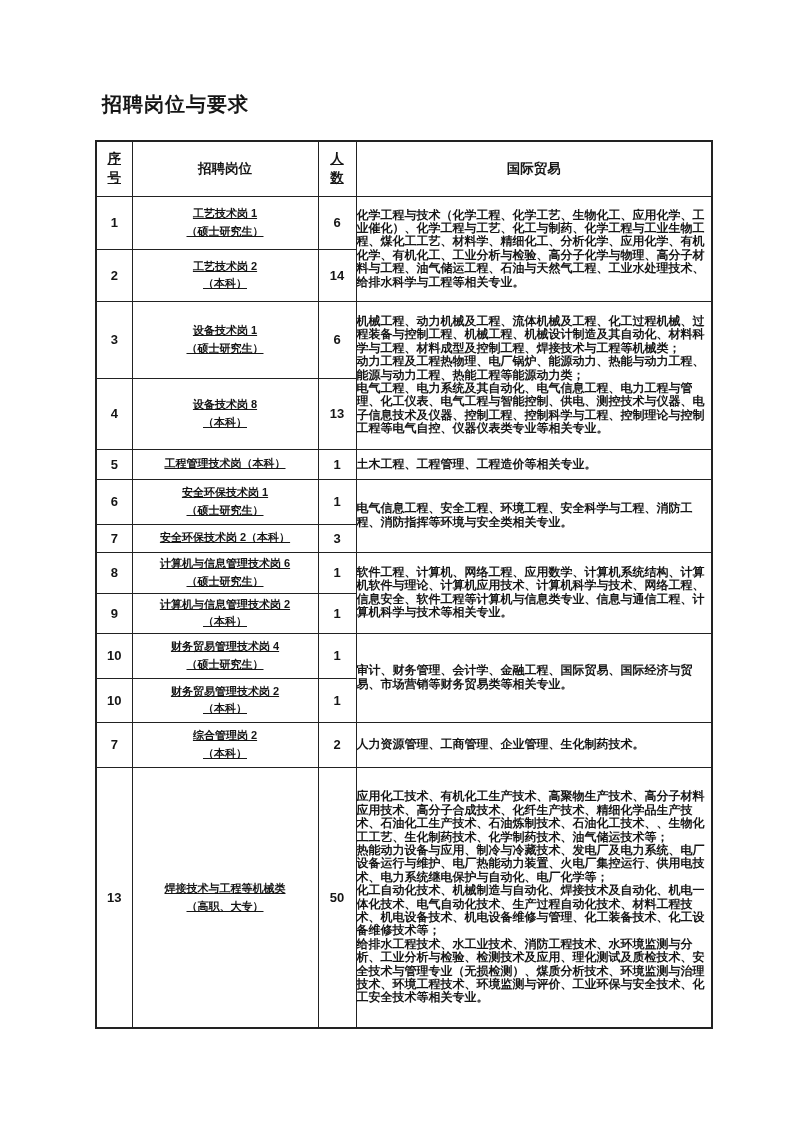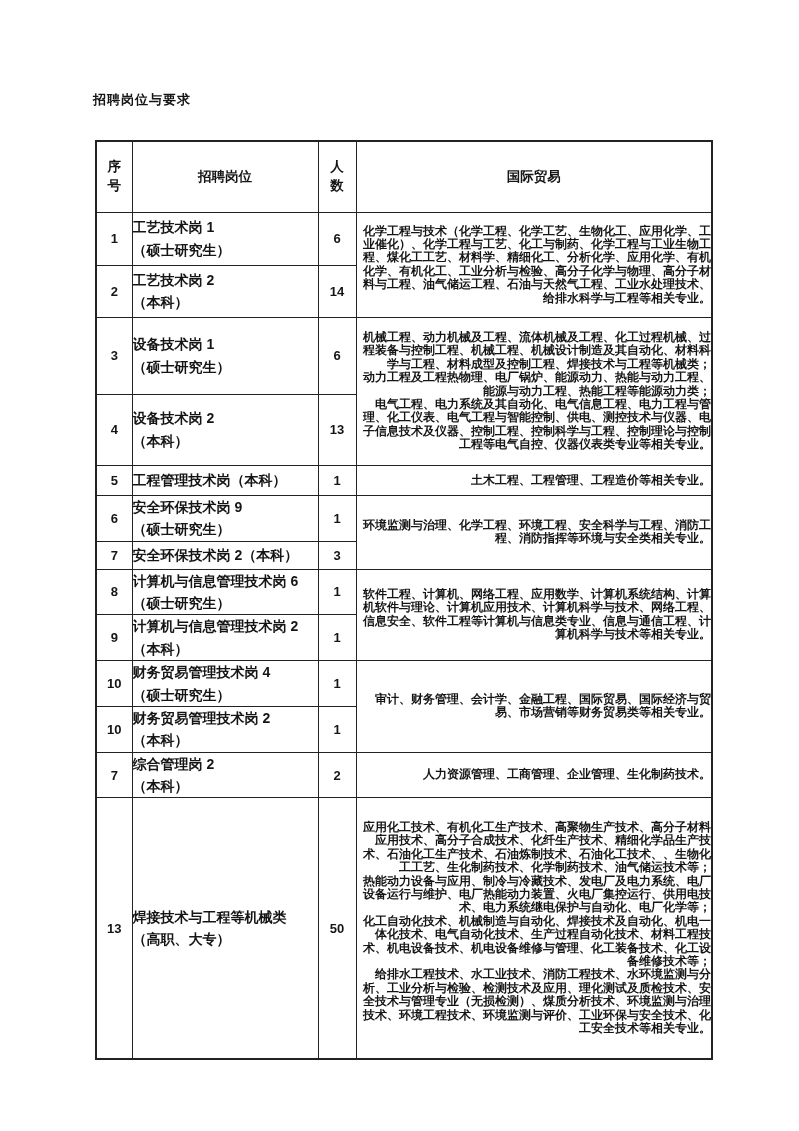--- a/index.html
+++ b/index.html
@@ -11,23 +11,23 @@
   }
   .page {
     position: relative;
     width: 799px;
     height: 1131px;
     background: #ffffff;
     overflow: hidden;
   }
   .doc-title {
     position: absolute;
-    left: 93px;
+    left: 102px;
     top: 91px;
-    font-size: 13px;
+    font-size: 20px;
     font-weight: bold;
     letter-spacing: 1px;
   }
   table.recruit {
     position: absolute;
     left: 95px;
     top: 140px;
     width: 616px;
     border-collapse: collapse;
     table-layout: fixed;
@@ -41,36 +41,39 @@
     color: #151515;
     overflow: hidden;
   }
   th.c-hdr {
     font-size: 13.5px;
     text-align: center;
     line-height: 1.35;
   }
   .vertical2 {
     width: 1.25em;
-    margin: 16px auto;
+    margin: 8px auto;
     word-break: break-all;
     line-height: 1.4;
+    text-decoration: underline;
   }
   td.c-no, td.c-cnt {
     font-size: 13px;
     text-align: center;
   }
   td.c-pos {
-    font-size: 14px;
+    font-size: 11px;
+    text-align: center;
     line-height: 1.6;
     padding: 0 2px;
+    text-decoration: underline;
   }
   td.c-req {
     font-size: 12px;
-    text-align: right;
+    text-align: left;
     line-height: 13.4px;
     padding: 3px 6px 3px 7px;
   }
   .req-p { margin: 0; }
 </style>
 </head>
 <body>
 
 <div class="page">
 
@@ -125,46 +128,46 @@
       <td class="c-cnt">6</td>
       <td class="c-req" rowspan="2">
         <div class="req-p">机械工程、动力机械及工程、流体机械及工程、化工过程机械、过程装备与控制工程、机械工程、机械设计制造及其自动化、材料科学与工程、材料成型及控制工程、焊接技术与工程等机械类；</div>
         <div class="req-p">动力工程及工程热物理、电厂锅炉、能源动力、热能与动力工程、能源与动力工程、热能工程等能源动力类；</div>
         <div class="req-p">电气工程、电力系统及其自动化、电气信息工程、电力工程与管理、化工仪表、电气工程与智能控制、供电、测控技术与仪器、电子信息技术及仪器、控制工程、控制科学与工程、控制理论与控制工程等电气自控、仪器仪表类专业等相关专业。</div>
       </td>
     </tr>
     <tr style="height:71px">
       <td class="c-no">4</td>
       <td class="c-pos">
-        <div>设备技术岗 2</div>
+        <div>设备技术岗 8</div>
         <div>（本科）</div>
       </td>
       <td class="c-cnt">13</td>
     </tr>
 
     <tr style="height:30px">
       <td class="c-no">5</td>
       <td class="c-pos">
         <div>工程管理技术岗（本科）</div>
       </td>
       <td class="c-cnt">1</td>
       <td class="c-req">
         <div class="req-p">土木工程、工程管理、工程造价等相关专业。</div>
       </td>
     </tr>
 
     <tr style="height:45px">
       <td class="c-no">6</td>
       <td class="c-pos">
-        <div>安全环保技术岗 9</div>
-        <div>（硕士研究生）</div>
-      </td>
-      <td class="c-cnt">1</td>
-      <td class="c-req" rowspan="2">
-        <div class="req-p">环境监测与治理、化学工程、环境工程、安全科学与工程、消防工程、消防指挥等环境与安全类相关专业。</div>
+        <div>安全环保技术岗 1</div>
+        <div>（硕士研究生）</div>
+      </td>
+      <td class="c-cnt">1</td>
+      <td class="c-req" rowspan="2">
+        <div class="req-p">电气信息工程、安全工程、环境工程、安全科学与工程、消防工程、消防指挥等环境与安全类相关专业。</div>
       </td>
     </tr>
     <tr style="height:28px">
       <td class="c-no">7</td>
       <td class="c-pos">
         <div>安全环保技术岗 2（本科）</div>
       </td>
       <td class="c-cnt">3</td>
     </tr>
 

